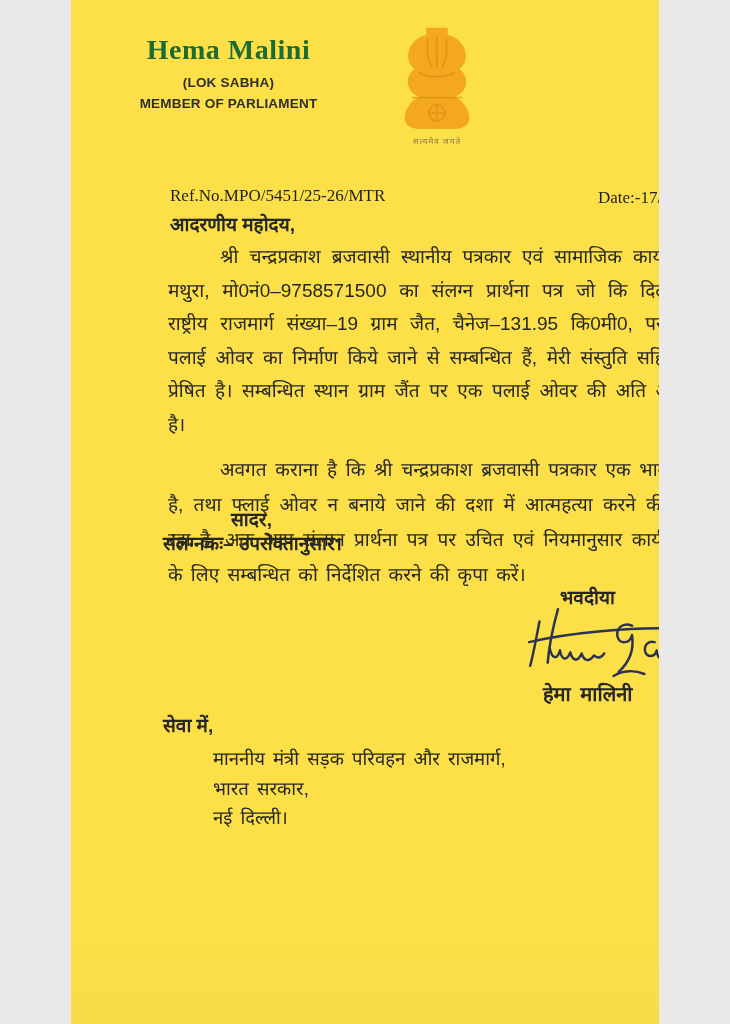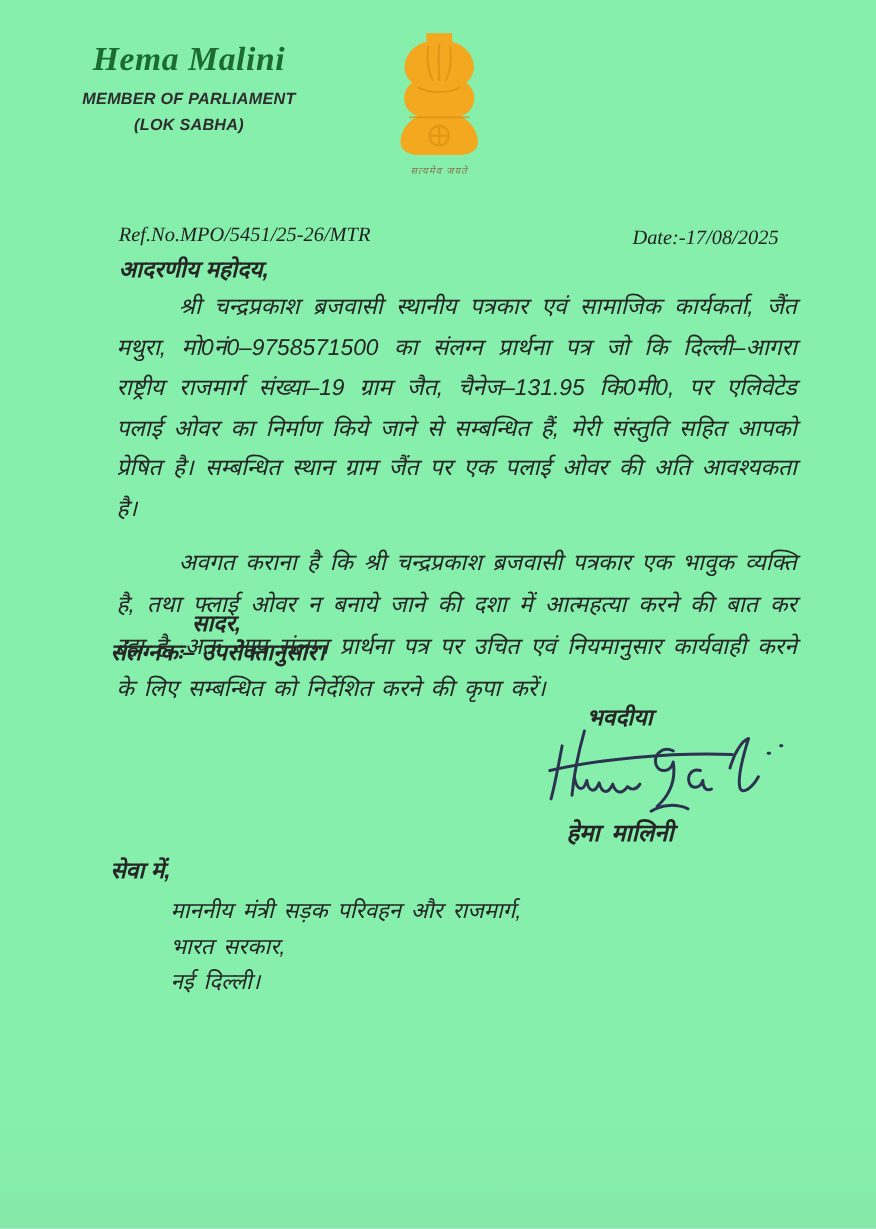--- a/index.html
+++ b/index.html
@@ -1,24 +1,23 @@
 <!DOCTYPE html>
 <html><head>
 <meta charset="utf-8">
 <style>
   html,body{margin:0;padding:0;background:#e9e9e9;}
   .page{
     position:relative;
-    width:730px;height:1024px;
+    width:588px;height:1024px;
     margin:0 auto;
-    background:#86efac;
+    background:#fde047;
     font-family:"Liberation Sans",sans-serif;
     color:#232323;
     overflow:hidden;
-    font-style:italic;
   }
   
   .sender{
     position:absolute;left:40px;top:34px;width:235px;
     text-align:center;
   }
   .sender .name{
     font-family:"Liberation Serif",serif;
     font-weight:bold;font-size:28px;letter-spacing:.5px;
     color:#1c6b33;margin:0 0 6px 0;
@@ -69,22 +68,22 @@
     pointer-events:none;
   }
 </style>
 </head>
 <body>
 
 <div class="page">
 
   <div class="sender">
     <div class="name">Hema Malini</div>
+    <div class="role">(LOK SABHA)</div>
     <div class="role">MEMBER OF PARLIAMENT</div>
-    <div class="role">(LOK SABHA)</div>
   </div>
 
   <div class="emblem">
     <span>
       <svg width="92" height="104" viewBox="0 0 100 116" aria-hidden="true">
         <path fill="#f3a81f" d="M38,2 L62,2 L62,10
           C72,12 80,20 82,30 C83,38 80,44 75,48
           C81,52 84,60 82,67 C80,73 76,77 70,79
           C80,84 86,94 86,103 C86,110 80,114 72,115
           L28,115 C20,114 14,110 14,103

